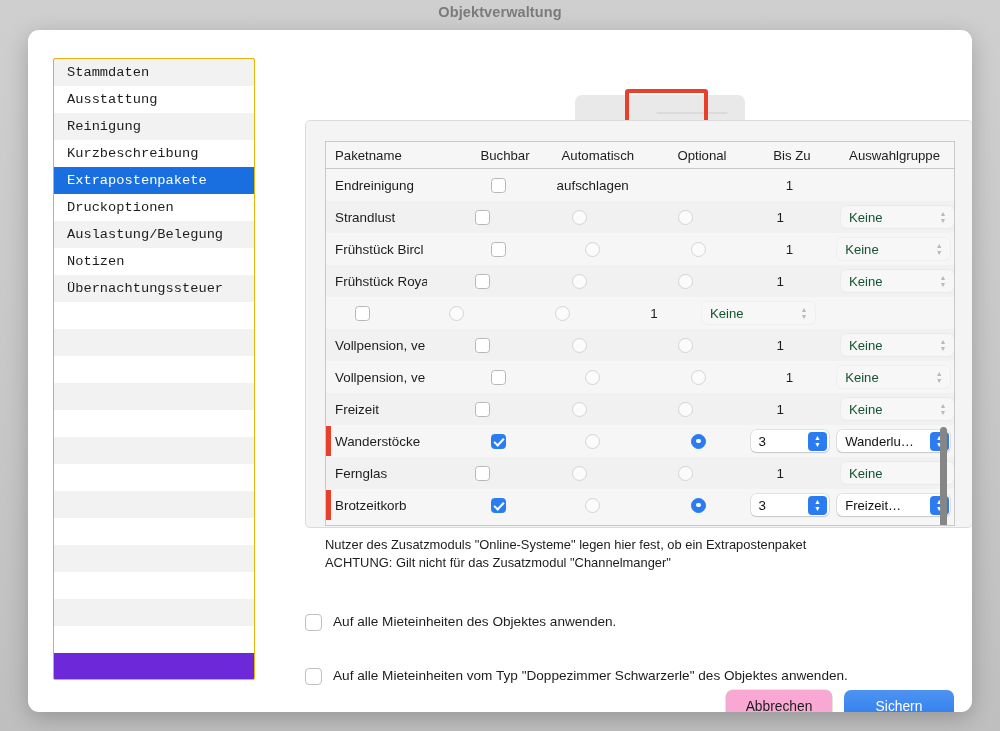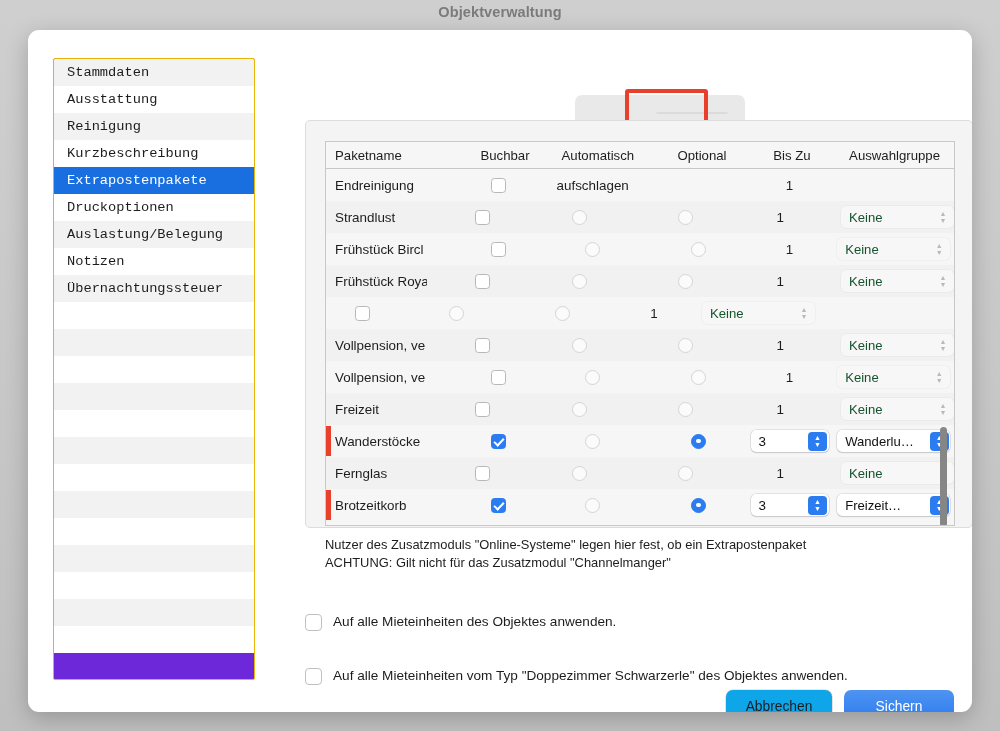--- a/index.html
+++ b/index.html
@@ -362,21 +362,21 @@
     height: 32px;
     border-radius: 7px;
     font-size: 13.8px;
     display: flex;
     align-items: center;
     justify-content: center;
     box-sizing: border-box;
   }
   .btn.secondary {
     width: 106px;
-    background: #0ea5e9;
+    background: #f9a8d4;
     color: #1d1d1f;
     box-shadow: 0 0 0 0.5px rgba(0,0,0,0.18), 0 1px 1.5px rgba(0,0,0,0.14);
   }
   .btn.primary {
     width: 110px;
     background: linear-gradient(180deg, #4e93f0 0%, #2b7cf0 100%);
     color: #ffffff;
   }
 </style>
 </head>

